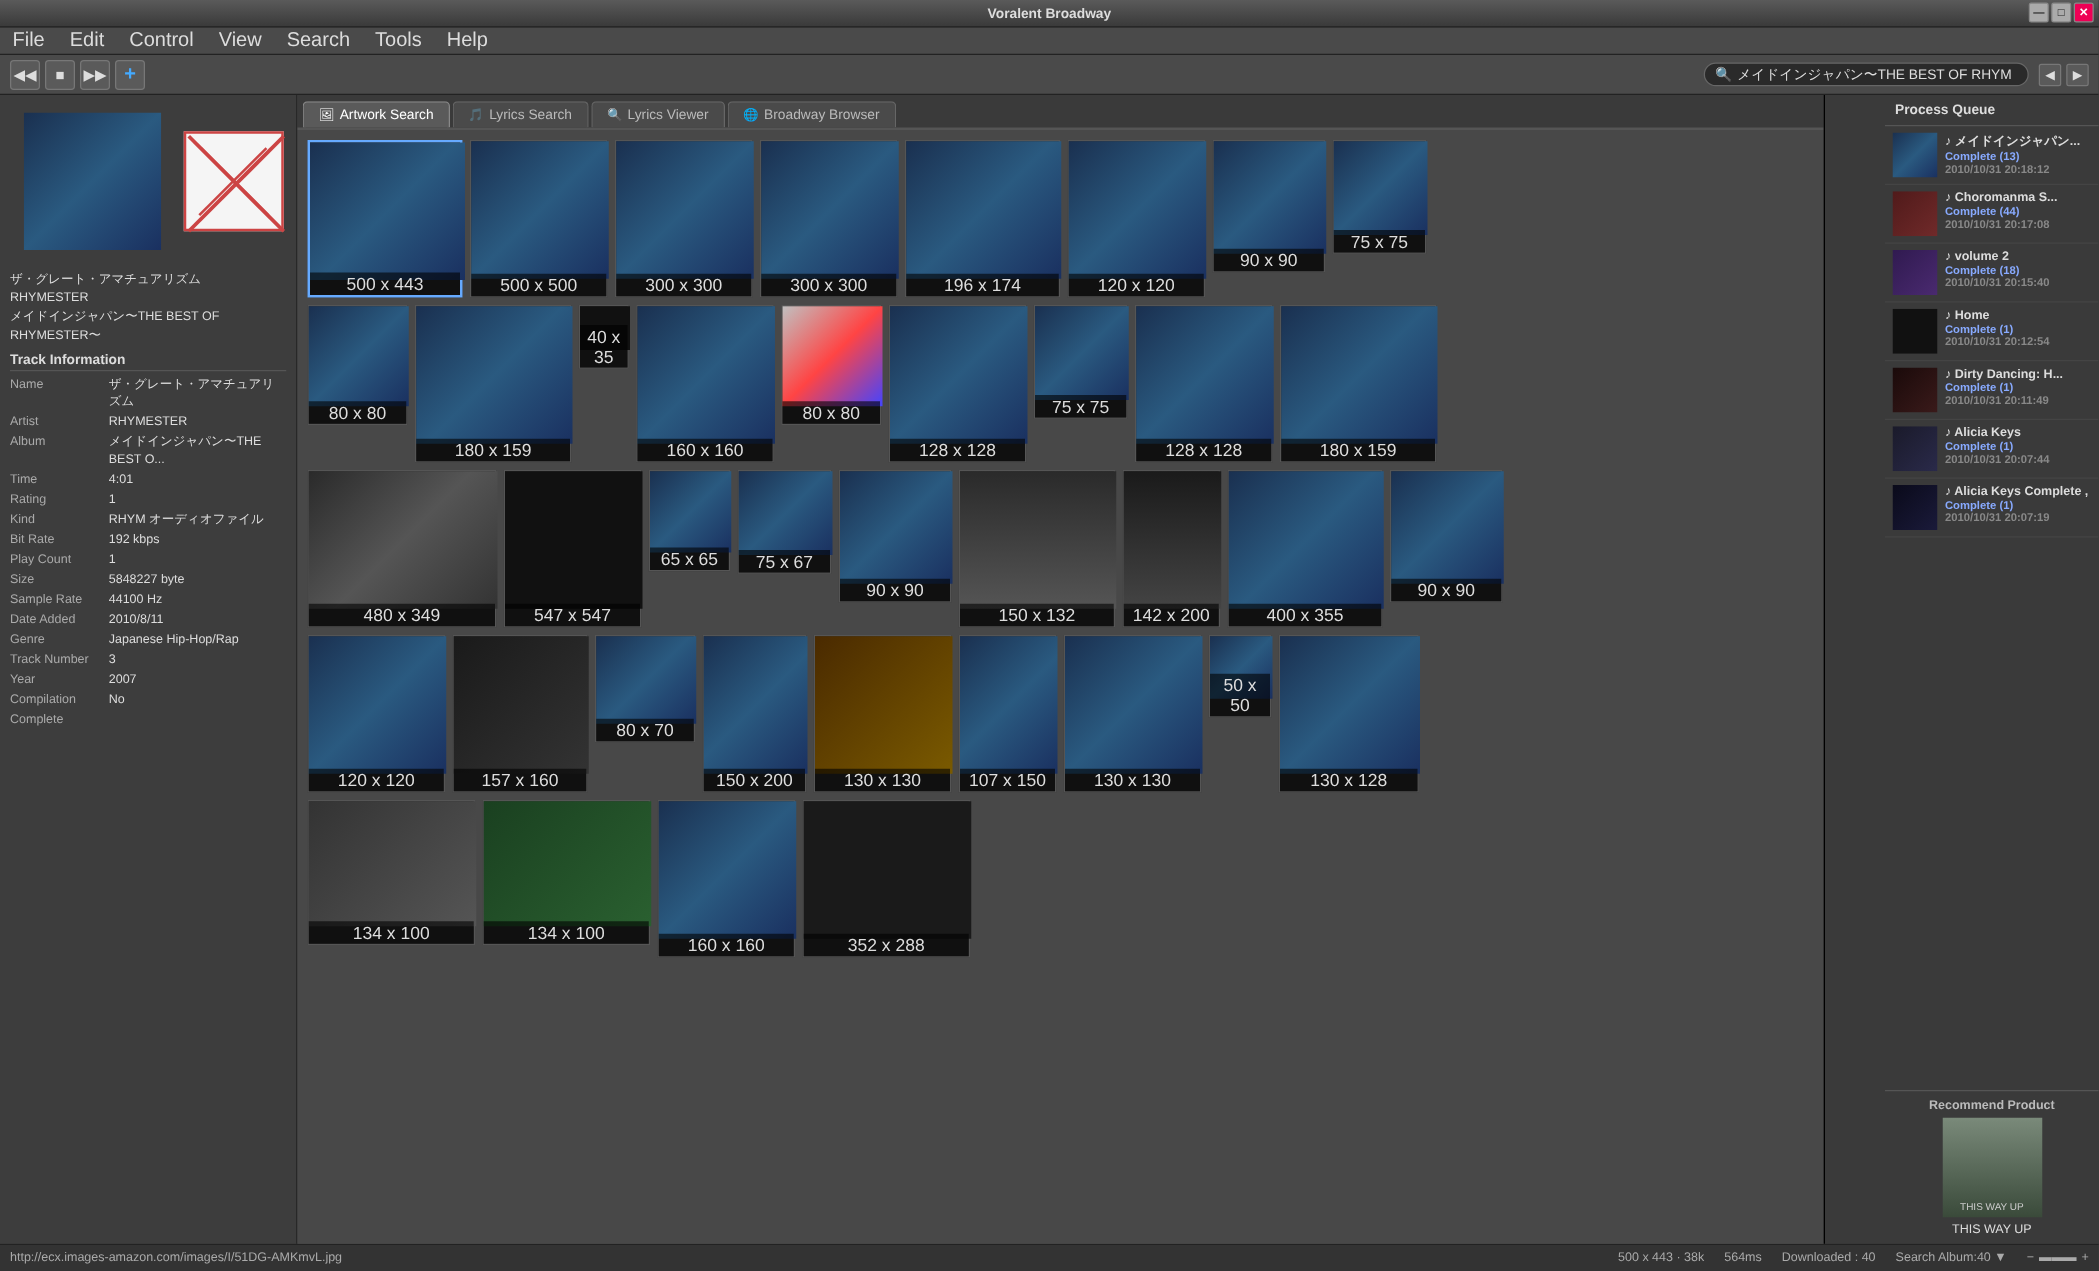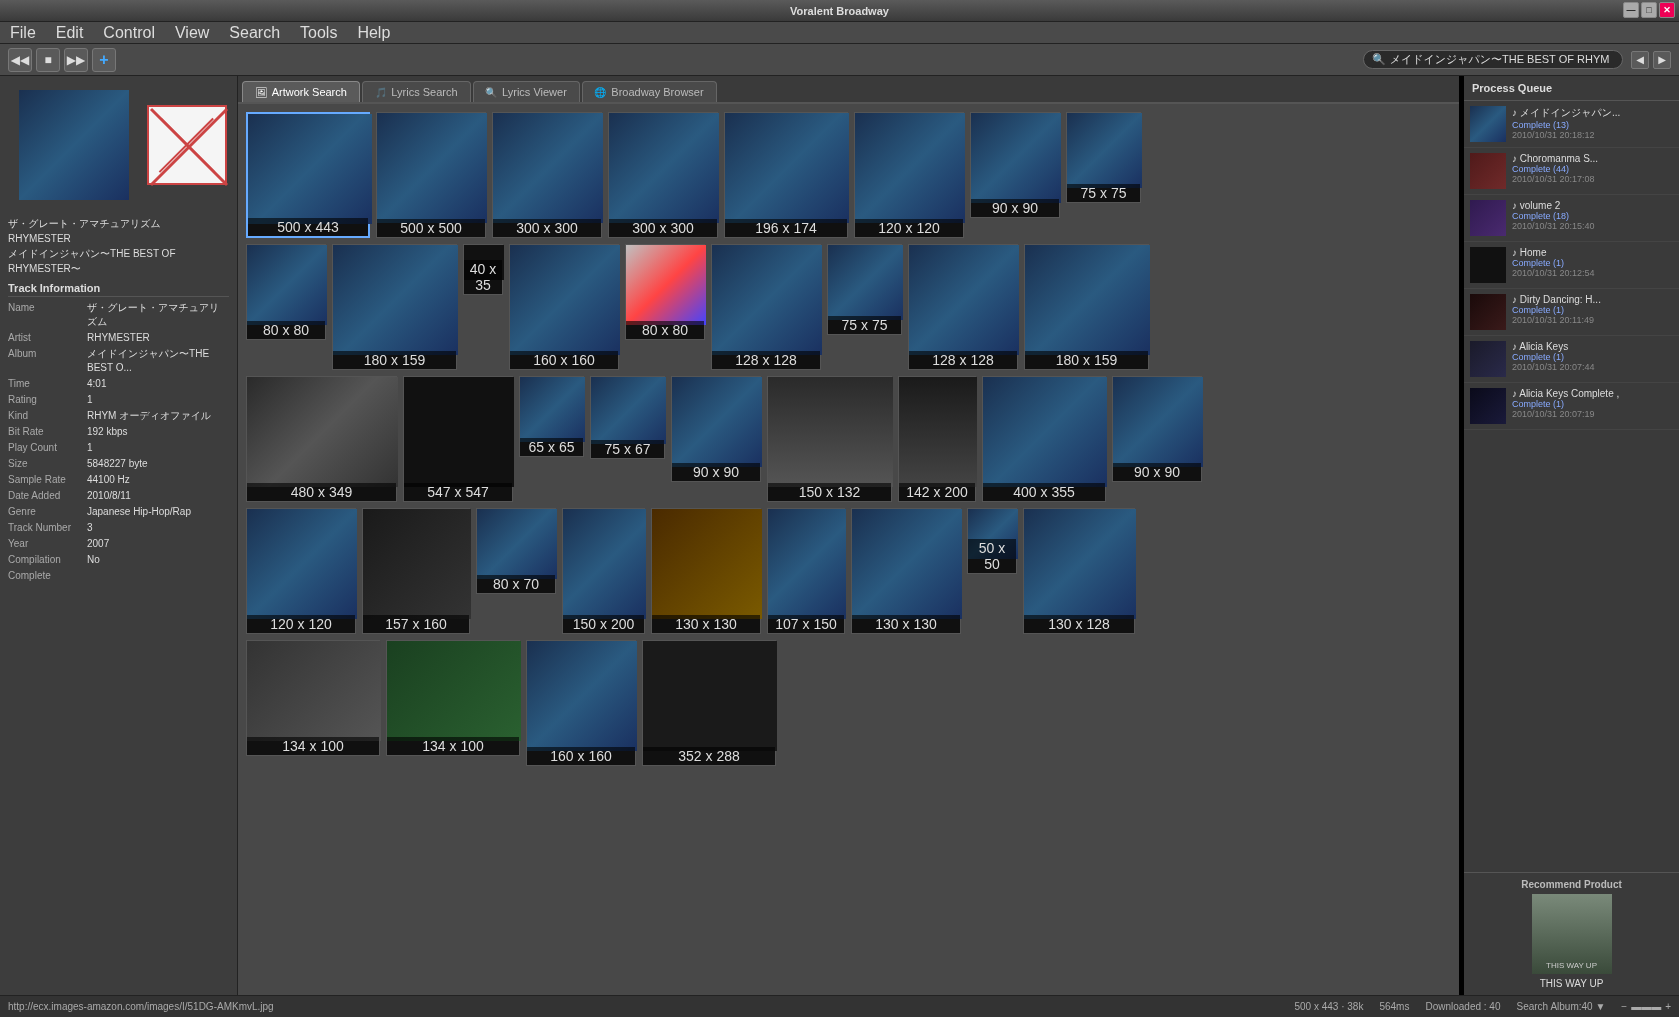--- a/index.html
+++ b/index.html
@@ -225,23 +225,24 @@
       background: rgba(0,0,0,0.6);
       color: #ddd; font-size: 14px;
       padding: 1px 2px;
       text-align: center;
     }
 
     
     #process-queue {
       width: 220px;
       background: #3a3a3a;
-      border-left: 5px solid #000000;
+      border-left: 1px solid #000000;
       display: flex;
       flex-direction: column;
+      padding-left: 48px;
     }
     #pq-title {
       padding: 6px 8px;
       font-size: 11px; font-weight: bold; color: #ddd;
       border-bottom: 1px solid #555;
     }
     #pq-list {
       flex: 1;
       overflow-y: auto;
     }
@@ -253,21 +254,21 @@
       cursor: pointer;
     }
     .pq-thumb {
       width: 36px; height: 36px;
       background: #222; flex-shrink: 0;
       overflow: hidden;
     }
     .pq-thumb-img {
       width: 100%; height: 100%;
     }
-    .pq-info { flex: 1; min-width: 0; }
+    .pq-info { flex: 1; min-width: 0; font-weight: bold; }
     .pq-name { font-size: 10px; color: #ddd; white-space: nowrap; overflow: hidden; text-overflow: ellipsis; }
     .pq-status { font-size: 9px; color: #8af; }
     .pq-date { font-size: 9px; color: #888; }
 
     
     #recommend {
       border-top: 1px solid #555;
       padding: 6px;
       text-align: center;
     }

